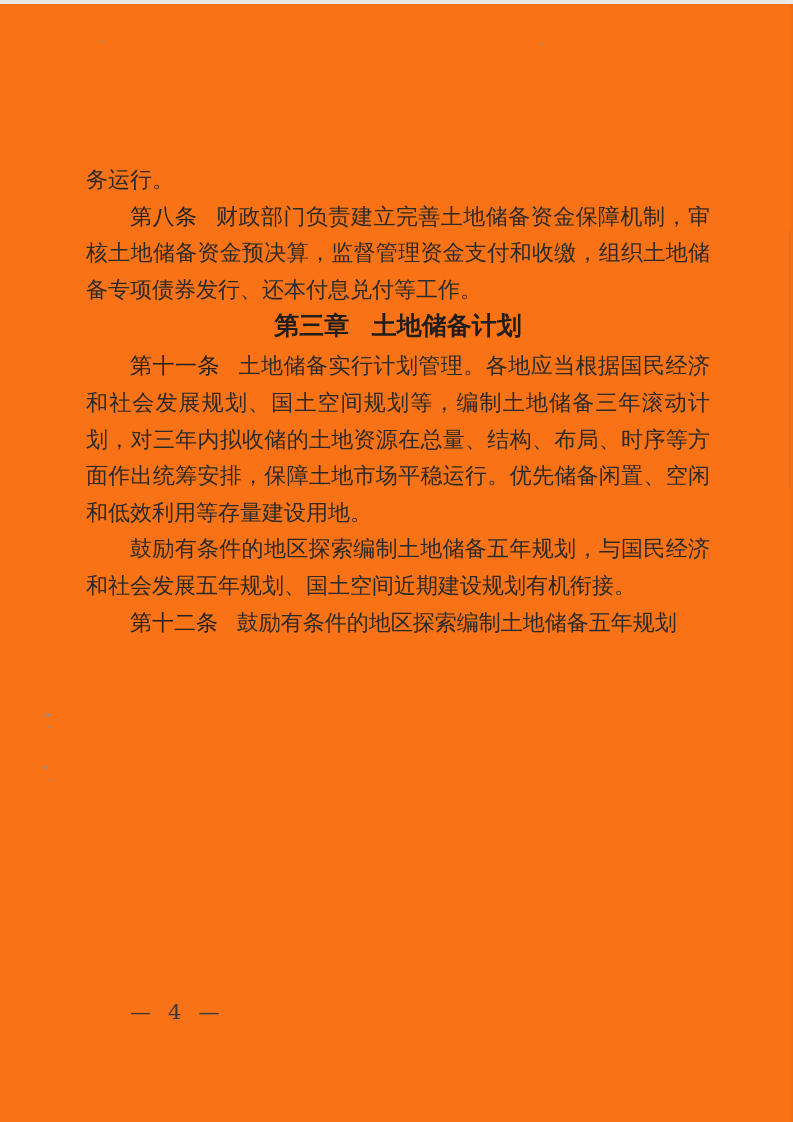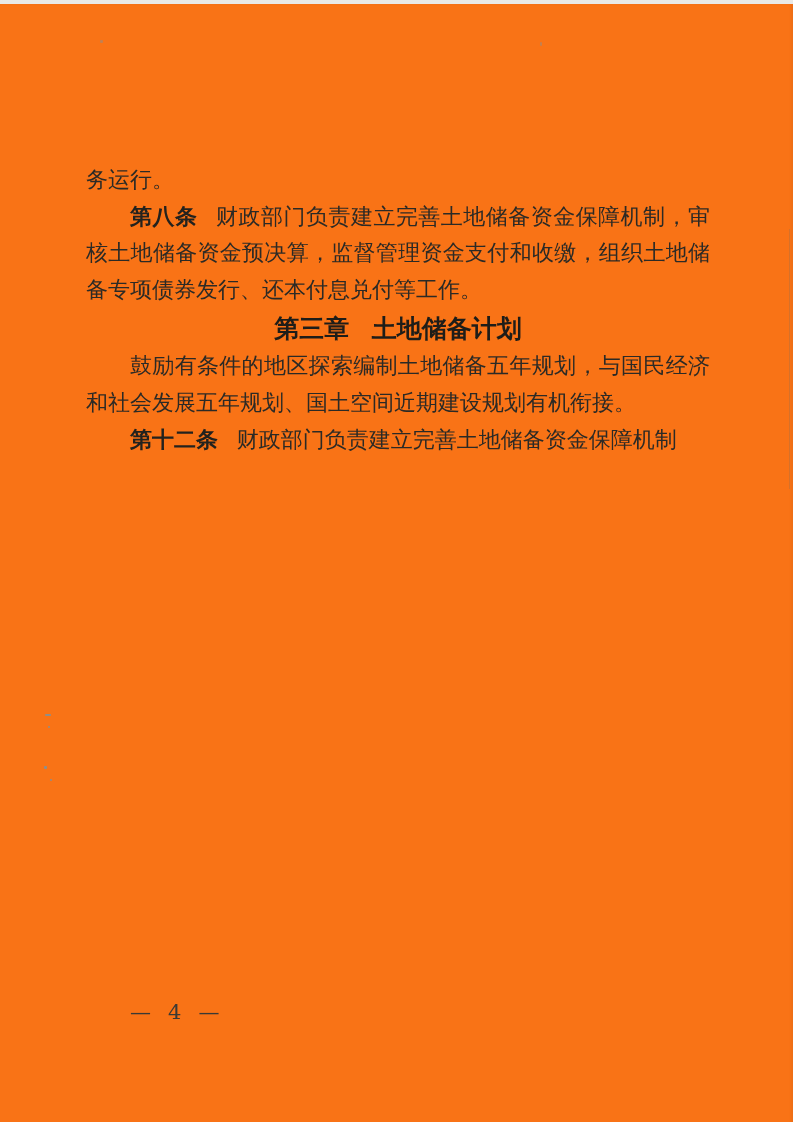--- a/index.html
+++ b/index.html
@@ -24,29 +24,29 @@
     top: 158px;
     width: 624px;
     font-size: 22px;
     line-height: 36.6px;
     text-align: justify;
   }
   .content p { margin: 0; }
   .para-continuation { text-indent: 0; }
   .para-article, .para-plain { text-indent: 2em; }
   .article-label {
-    font-weight: bold;
+    font-weight: normal;
     font-family: "DejaVu Sans", "Liberation Sans", sans-serif;
     margin-right: 0.85em;
     color: #23221e;
   }
   .chapter-heading {
     font-size: 25px;
     font-weight: bold;
-    font-family: Liberation Sans, sans-serif;
+    font-family: Liberation Mono, monospace;
     text-align: center;
     text-indent: 0;
     margin: 12px 0 16px 0;
     color: #1e1d19;
     line-height: 40px;
   }
   .chapter-number { margin-right: 0.9em; }
   .page-footer {
     position: absolute;
     left: 130px;
@@ -89,25 +89,28 @@
     <p class="para-article">
       <span class="article-label">第八条</span><span>财政部门负责建立完善土地储备资金保障机制，审核土地储备资金预决算，监督管理资金支付和收缴，组织土地储备专项债券发行、还本付息兑付等工作。</span>
     </p>
 
 
 
     <p class="chapter-heading">
       <span class="chapter-number">第三章</span><span>土地储备计划</span>
     </p>
 
+    <p class="para-article">
+      <span class="article-label">第十一条</span><span>土地储备实行计划管理。各地应当根据国民经济和社会发展规划、国土空间规划等，编制土地储备三年滚动计划，对三年内拟收储的土地资源在总量、结构、布局、时序等方面作出统筹安排，保障土地市场平稳运行。优先储备闲置、空闲和低效利用等存量建设用地。</span>
+    </p>
 
     <p class="para-plain">鼓励有条件的地区探索编制土地储备五年规划，与国民经济和社会发展五年规划、国土空间近期建设规划有机衔接。</p>
 
     <p class="para-article">
-      <span class="article-label">第十二条</span><span>财政部门负责建立完善土地储备资金保障机制</span>
+      <span class="article-label">第十二条</span><span>鼓励有条件的地区探索编制土地储备五年规划</span>
     </p>
 
   </div>
 
   <div class="page-footer">
     <span>—</span><span class="footer-number">4</span><span>—</span>
   </div>
 
   <span class="speck speck-1"></span>
   <span class="speck speck-2"></span>

